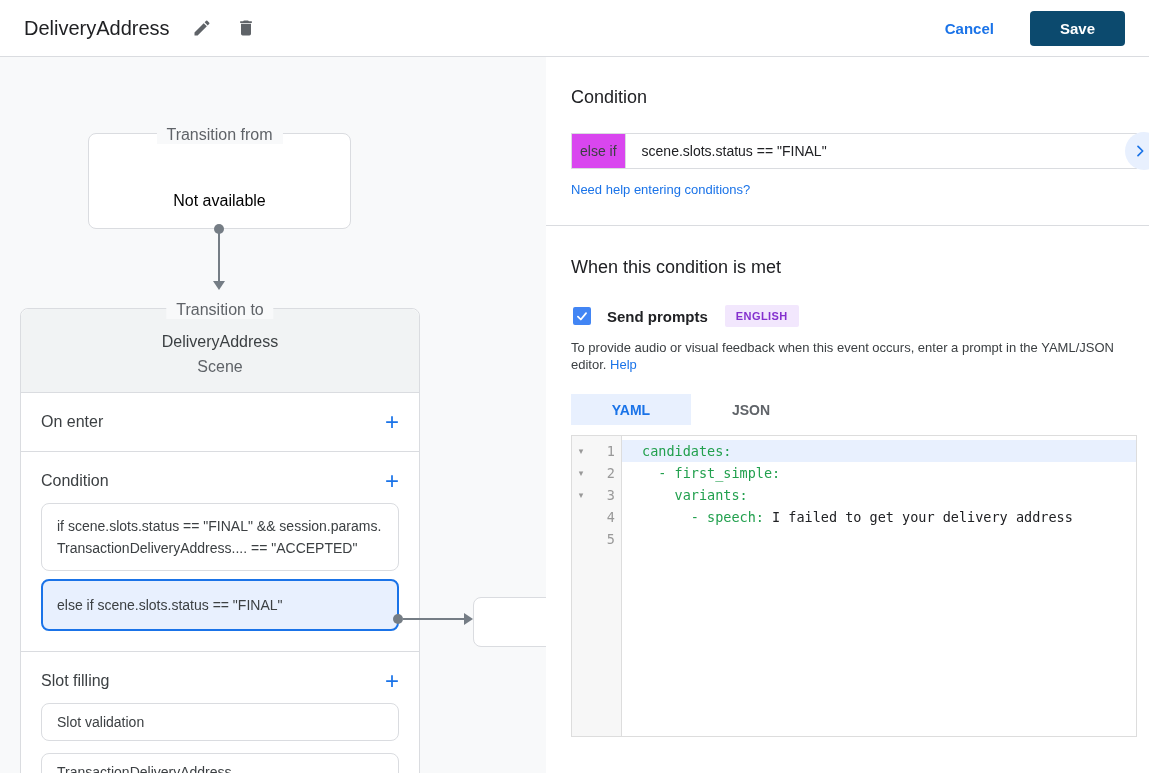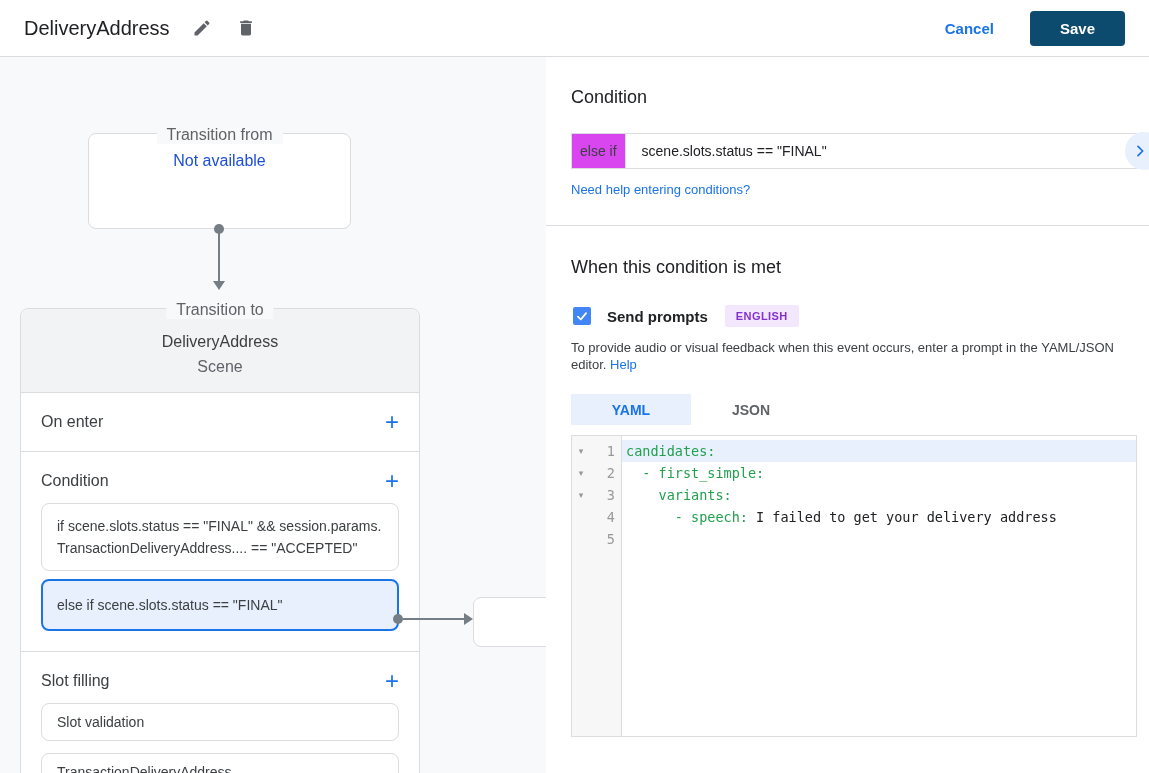--- a/index.html
+++ b/index.html
@@ -21,21 +21,21 @@
 
   
   .split { flex:1; display:flex; min-height:0; }
 
   
   .canvas { width:546px; flex:0 0 546px; background:#f8f9fa; position:relative; overflow:hidden; }
   .fieldset-box { position:absolute; background:#fff; border:1px solid #dadce0; border-radius:8px; }
   .fieldset-legend { position:absolute; top:-8px; left:50%; transform:translateX(-50%);
     background:#f8f9fa; padding:0 10px; font-size:16px; color:#5f6368; white-space:nowrap; }
   .tf-box { left:88px; top:76px; width:263px; height:96px; }
-  .tf-value { width:100%; text-align:center; margin-top:18px; font-size:16px; color:#1d4ed8; }
+  .tf-value { width:100%; text-align:center; margin-top:58px; font-size:16px; color:#000000; }
 
   .flow-dot { position:absolute; width:10px; height:10px; border-radius:50%; background:#757d85; }
   .flow-vline { position:absolute; width:2px; background:#757d85; }
   .flow-hline { position:absolute; height:2px; background:#757d85; }
   .arrow-down { position:absolute; width:0; height:0;
     border-left:6px solid transparent; border-right:6px solid transparent; border-top:9px solid #757d85; }
   .arrow-right { position:absolute; width:0; height:0;
     border-top:6px solid transparent; border-bottom:6px solid transparent; border-left:9px solid #757d85; }
 
   .tt-card { left:20px; top:251px; width:400px; height:560px; border-radius:8px; }
@@ -98,21 +98,21 @@
   .editor { margin-top:10px; width:566px; height:302px; border:1px solid #ddd;
     position:relative; background:#fff; overflow:hidden;
     font-family:"DejaVu Sans Mono", monospace; font-size:13.5px; }
   .ed-gutter-bg { position:absolute; left:0; top:0; bottom:0; width:50px;
     background:#f7f7f7; border-right:1px solid #ddd; }
   .ed-lines { position:relative; padding-top:4px; }
   .ed-line { display:flex; height:22px; line-height:22px; }
   .ed-fold { width:18px; flex:0 0 18px; color:#999; font-size:9px; text-align:center;
     font-family:"Liberation Sans", sans-serif; cursor:pointer; }
   .ed-num { width:32px; flex:0 0 32px; text-align:right; padding-right:7px; color:#999; }
-  .ed-content { flex:1; padding-left:4px; white-space:pre; color:#202124; }
+  .ed-content { flex:1; padding-left:20px; white-space:pre; color:#202124; }
   .ed-line.hl .ed-content { background:#e8f0fe; }
   .tok-key { color:#22a04e; }
   .tok-text { color:#202124; }
 </style>
 </head>
 <body>
 
 <div class="app">
 
   <div class="topbar">

